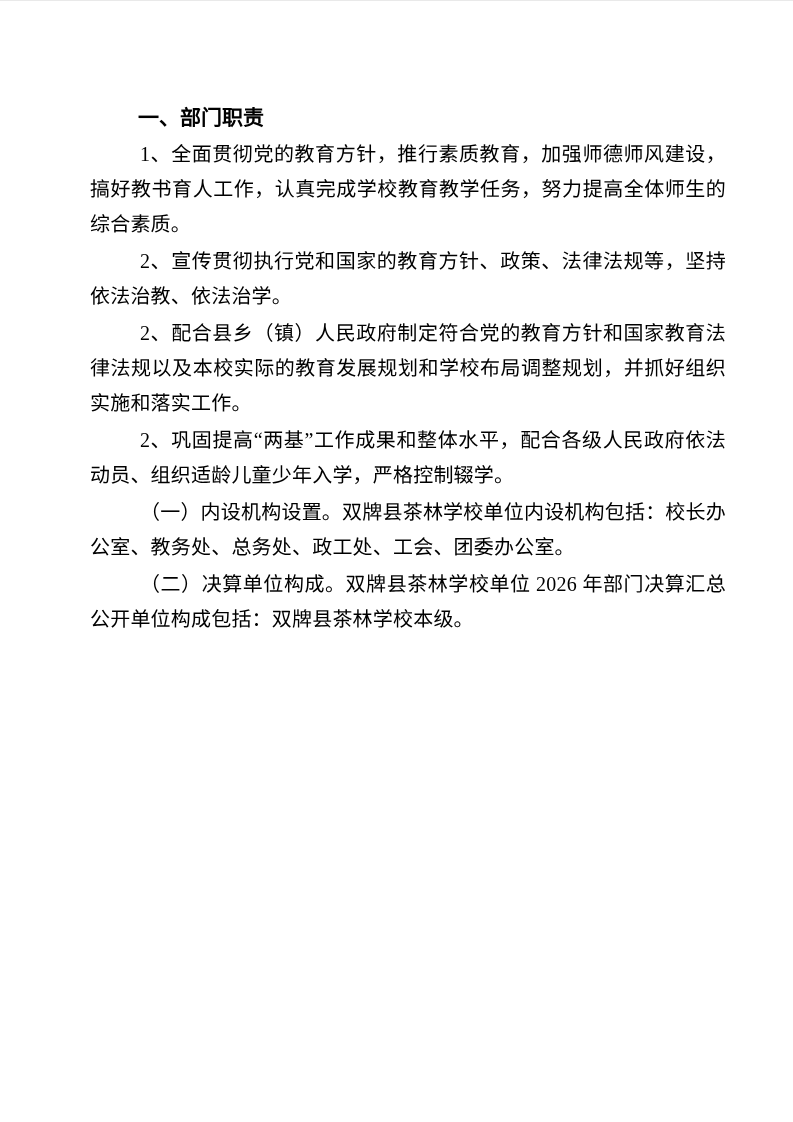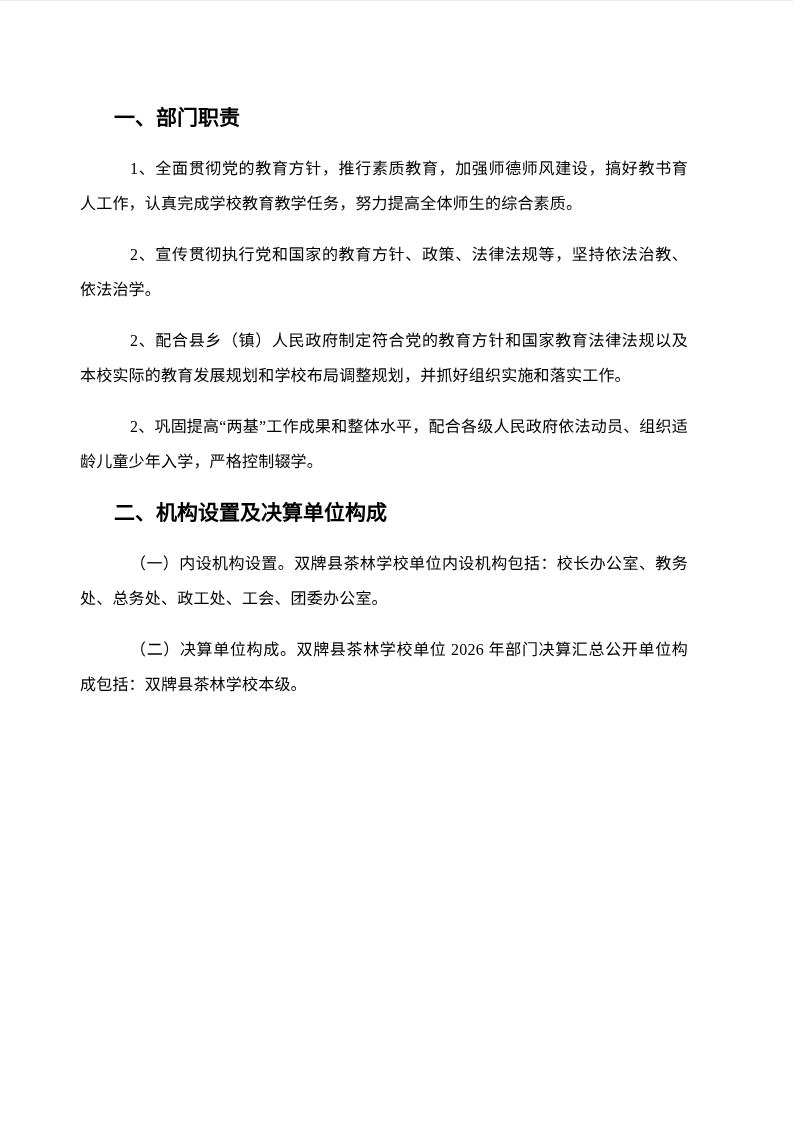--- a/index.html
+++ b/index.html
@@ -17,27 +17,27 @@
     font-family: "Liberation Serif", "DejaVu Serif", serif;
   }
   .page-top-edge {
     position: absolute;
     top: 0; left: 0; right: 0;
     height: 1px;
     background: #e9e9e9;
   }
   .content {
     position: absolute;
-    left: 64px;
+    left: 88px;
     top: 100px;
     width: 640px;
   }
   .para {
-    margin: 16px;
-    font-size: 16px;
+    margin: 2px;
+    font-size: 20px;
     line-height: 35px;
     text-align: justify;
     text-justify: inter-ideograph;
     text-indent: 50px;
     letter-spacing: 0.2px;
     word-break: break-all;
   }
   .heading {
     margin: 0;
     font-size: 21px;
@@ -52,17 +52,16 @@
 <body>
 
 <div class="page">
   <div class="page-top-edge"></div>
   <div class="content">
       <h2 class="heading">一、部门职责</h2>
       <p class="para">1、全面贯彻党的教育方针，推行素质教育，加强师德师风建设，搞好教书育人工作，认真完成学校教育教学任务，努力提高全体师生的综合素质。</p>
       <p class="para">2、宣传贯彻执行党和国家的教育方针、政策、法律法规等，坚持依法治教、依法治学。</p>
       <p class="para">2、配合县乡（镇）人民政府制定符合党的教育方针和国家教育法律法规以及本校实际的教育发展规划和学校布局调整规划，并抓好组织实施和落实工作。</p>
       <p class="para">2、巩固提高“两基”工作成果和整体水平，配合各级人民政府依法动员、组织适龄儿童少年入学，严格控制辍学。</p>
-      <h2 class="heading">二、机构设置及决算单位构成</h2>
       <p class="para">（一）内设机构设置。双牌县茶林学校单位内设机构包括：校长办公室、教务处、总务处、政工处、工会、团委办公室。</p>
       <p class="para">（二）决算单位构成。双牌县茶林学校单位 2026 年部门决算汇总公开单位构成包括：双牌县茶林学校本级。</p>
     </div>
 </div>
 
 </body></html>

